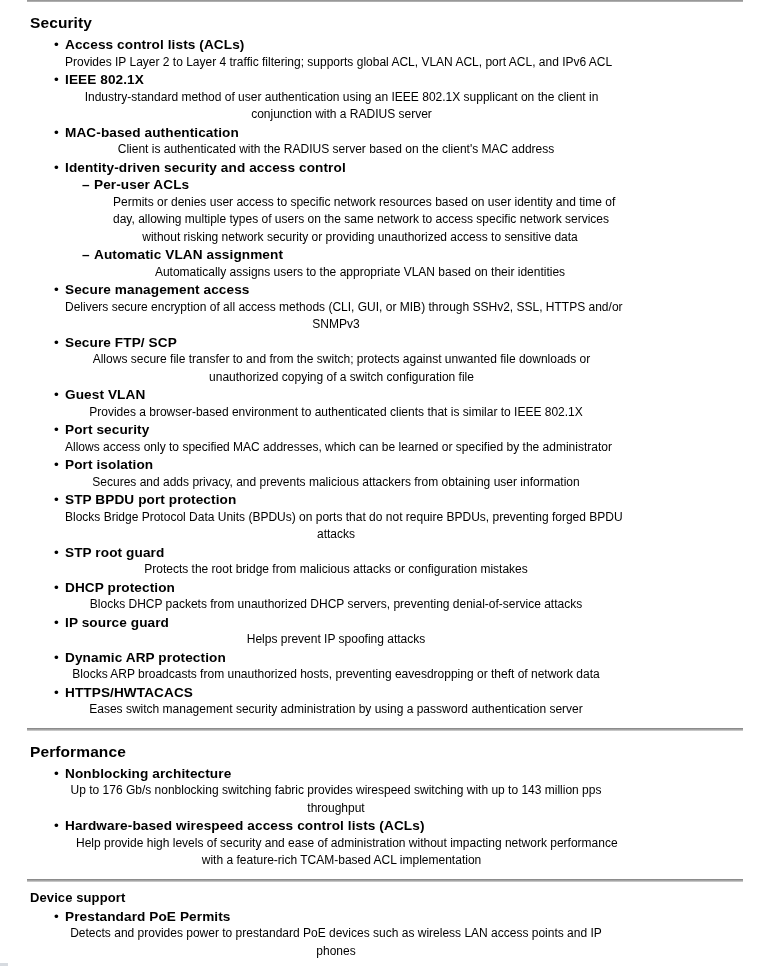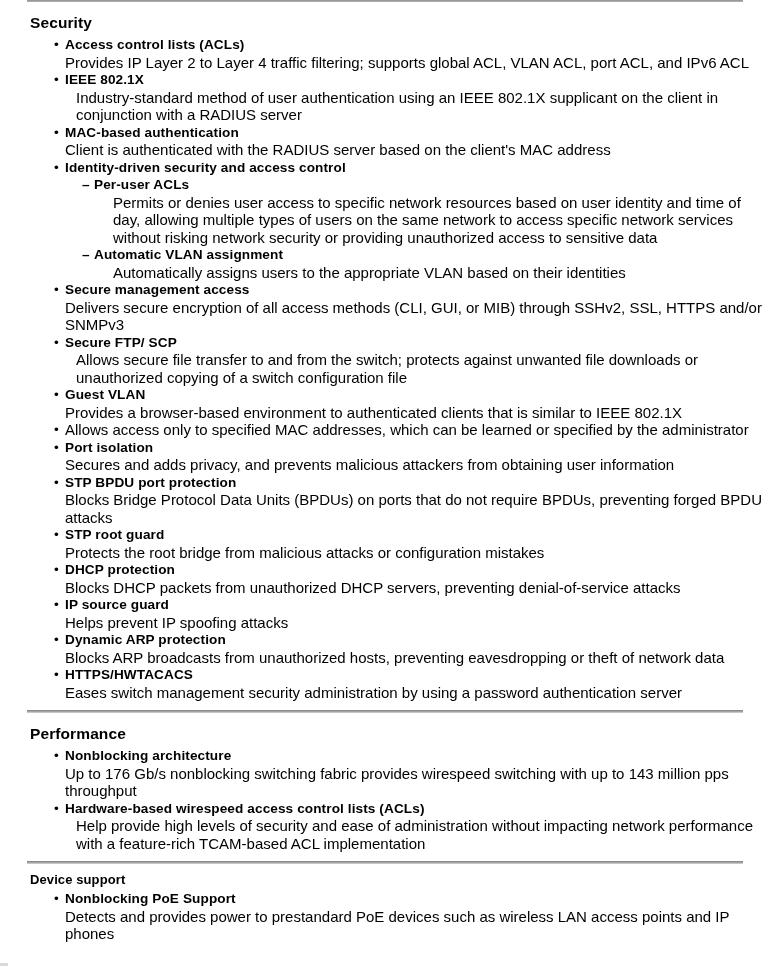--- a/index.html
+++ b/index.html
@@ -33,21 +33,21 @@
   .bullet {
     flex:0 0 11px; margin-left:24px;
     font-size:13.6px; line-height:17.5px;
   }
   .item-body { flex:1 1 auto; min-width:0; }
   .item-label {
     font-size:13.6px; font-weight:bold; line-height:17.5px;
     white-space:nowrap; letter-spacing:0.1px;
   }
   .desc-line {
-    font-size:15px; line-height:17.5px; white-space:nowrap;
+    font-size:12px; line-height:17.5px; white-space:nowrap;text-align:center;
   }
   .desc-line.indent { margin-left:11px; }
   .subitem { display:flex; align-items:flex-start; }
   .dash {
     flex:0 0 12px; margin-left:17px;
     font-size:13.6px; font-weight:bold; line-height:17.5px;
   }
   .subitem-body { flex:1 1 auto; min-width:0; }
   .desc-line.sub-indent { margin-left:19px; }
   .corner-artifact {
@@ -125,20 +125,21 @@
     <div class="item">
       <span class="bullet">•</span>
       <div class="item-body">
         <div class="item-label">Guest VLAN</div>
         <div class="desc-line">Provides a browser-based environment to authenticated clients that is similar to IEEE 802.1X</div>
       </div>
     </div>
     <div class="item">
       <span class="bullet">•</span>
       <div class="item-body">
+        <div class="item-label">Port security</div>
         <div class="desc-line">Allows access only to specified MAC addresses, which can be learned or specified by the administrator</div>
       </div>
     </div>
     <div class="item">
       <span class="bullet">•</span>
       <div class="item-body">
         <div class="item-label">Port isolation</div>
         <div class="desc-line">Secures and adds privacy, and prevents malicious attackers from obtaining user information</div>
       </div>
     </div>
@@ -201,19 +202,19 @@
         <div class="item-label">Hardware-based wirespeed access control lists (ACLs)</div>
         <div class="desc-line indent">Help provide high levels of security and ease of administration without impacting network performance</div>
         <div class="desc-line indent">with a feature-rich TCAM-based ACL implementation</div>
       </div>
     </div>
     <div class="divider"></div>
     <div class="section-title small">Device support</div>
     <div class="item">
       <span class="bullet">•</span>
       <div class="item-body">
-        <div class="item-label">Nonblocking PoE Support</div>
+        <div class="item-label">Prestandard PoE Permits</div>
         <div class="desc-line">Detects and provides power to prestandard PoE devices such as wireless LAN access points and IP</div>
         <div class="desc-line">phones</div>
       </div>
     </div>
     <div class="corner-artifact"></div>
 </div>
 
 </body></html>

